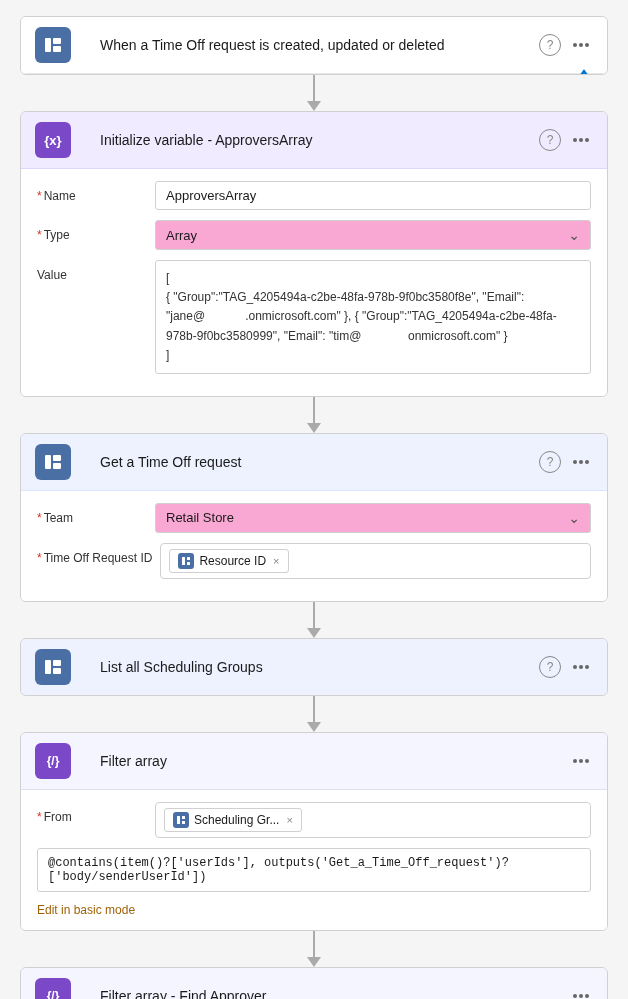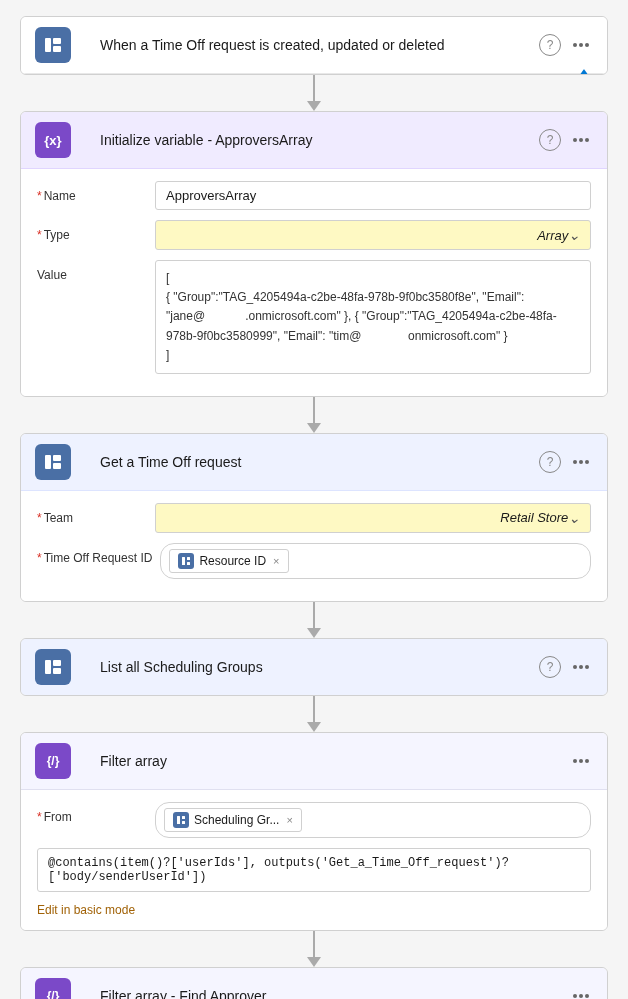--- a/index.html
+++ b/index.html
@@ -139,26 +139,25 @@
       background: #fff;
     }
 
     .field-select {
       flex: 1;
       border: 1px solid #d0d0d0;
       border-radius: 3px;
       padding: 6px 10px;
       font-size: 13px;
       color: #1a1a1a;
-      background: #fef9c3;
-      display: flex;
-      align-items: center;
-      justify-content: flex-end;
+      background: #f9a8d4;
+      display: flex;
+      align-items: center;
+      justify-content: space-between;
       cursor: pointer;
-      font-style: italic;
     }
 
     .field-value-area {
       flex: 1;
       border: 1px solid #d0d0d0;
       border-radius: 3px;
       padding: 8px 10px;
       font-size: 12px;
       color: #333;
       background: #fff;
@@ -195,21 +194,21 @@
     .tag-pill .pill-close {
       font-size: 11px;
       color: #888;
       cursor: pointer;
       margin-left: 2px;
     }
 
     .field-with-tag {
       flex: 1;
       border: 1px solid #d0d0d0;
-      border-radius: 14px;
+      border-radius: 4px;
       padding: 5px 8px;
       background: #fff;
       display: flex;
       align-items: center;
       flex-wrap: wrap;
       gap: 5px;
       min-height: 34px;
     }
 
     

